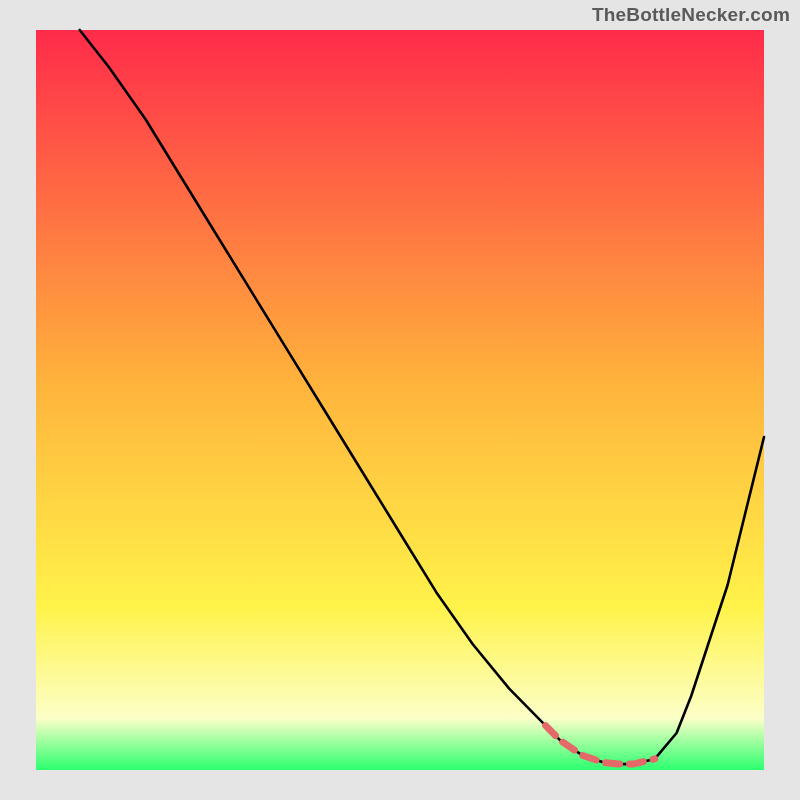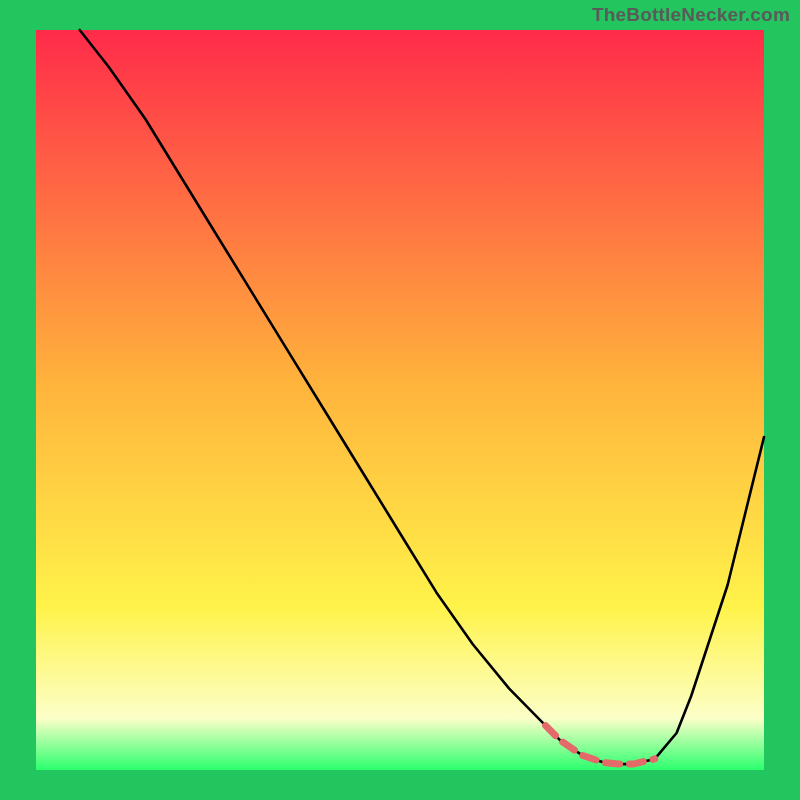--- a/index.html
+++ b/index.html
@@ -8,21 +8,21 @@
     width: 800px;
     height: 800px;
     background: #000000;
     overflow: hidden;
     font-family: Arial, Helvetica, sans-serif;
   }
   .stage {
     position: relative;
     width: 800px;
     height: 800px;
-    background: #22c55e;
+    background: #e5e5e5;
   }
   .watermark {
     position: absolute;
     top: 4px;
     right: 10px;
     font-size: 19px;
     font-weight: 600;
     color: #5a5a5a;
     letter-spacing: 0.2px;
   }

